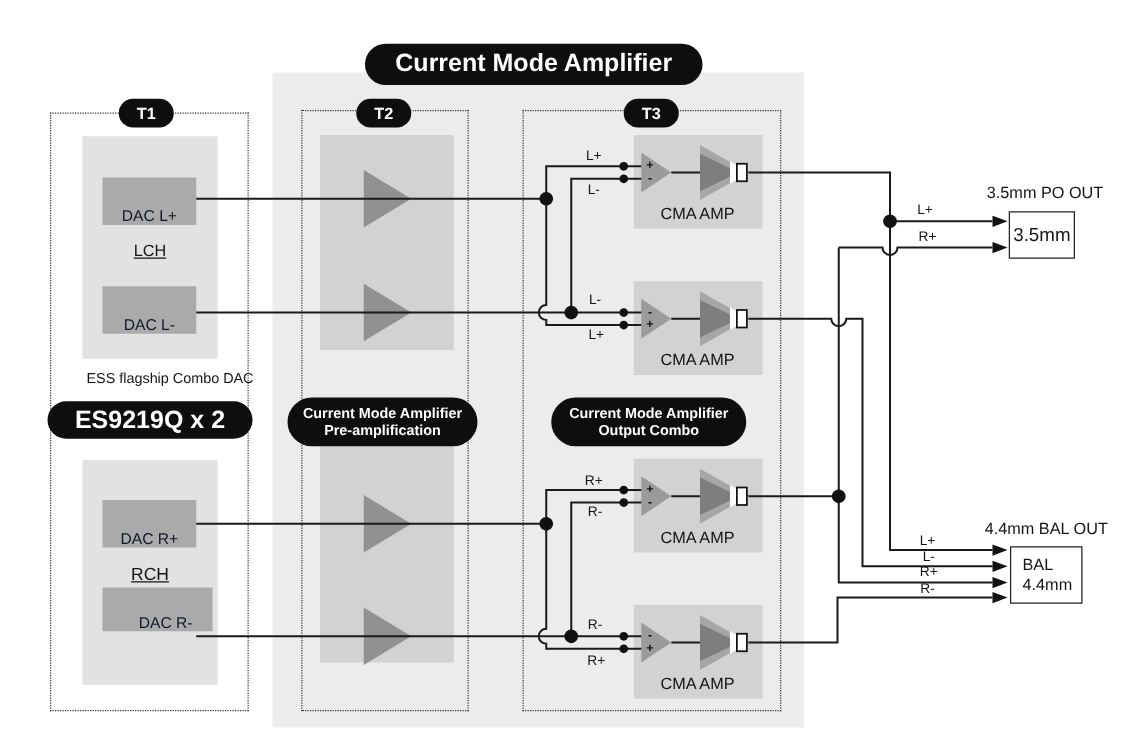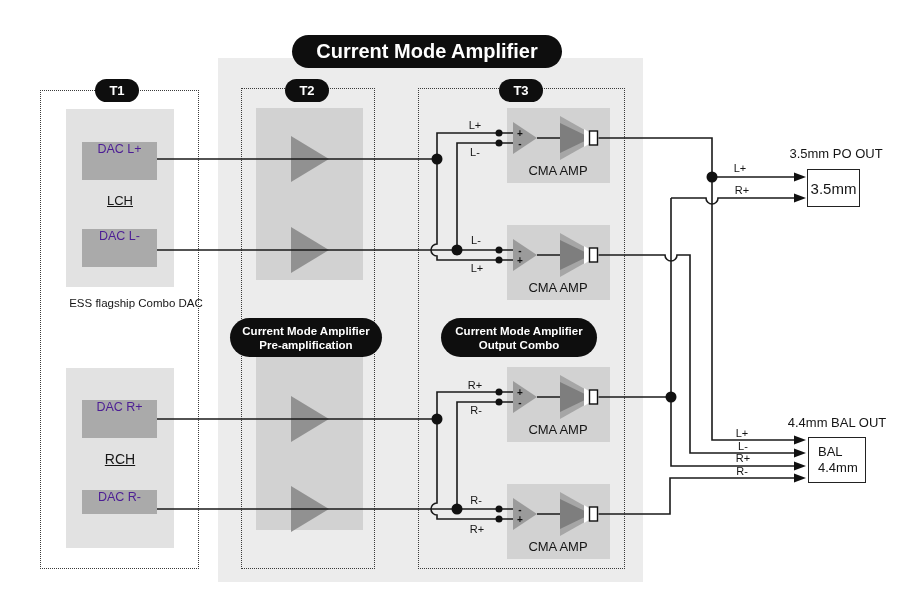--- a/index.html
+++ b/index.html
@@ -3,22 +3,22 @@
 <meta charset="utf-8">
 <style>
   html,body{margin:0;padding:0;background:#ffffff;}
   .canvas{position:relative;width:900px;height:600px;background:#ffffff;overflow:hidden;
           font-family:"Liberation Sans","DejaVu Sans",sans-serif;color:#151515;}
   .abs{position:absolute;}
   .strip{background:#ececec;}
   .dashedbox{border:1.6px dotted #3a3a3a;}
   .panel{background:#d2d2d2;}
   .dacpanel{background:#e2e2e2;}
-  .chip{background:#aaaaaa;display:flex;align-items:flex-start;justify-content:center;
-        font-size:12.5px;color:#4c1d95;}
+  .chip{background:#aaaaaa;display:flex;align-items:flex-end;justify-content:center;
+        font-size:12.5px;color:#0f172a;}
   .pill{background:#0e0e0e;color:#ffffff;border-radius:999px;display:flex;
         flex-direction:column;align-items:center;justify-content:center;
         text-align:center;font-weight:bold;}
   .lbl{position:absolute;transform:translateX(-50%);white-space:nowrap;}
   .wlbl{position:absolute;transform:translateX(-50%);white-space:nowrap;font-size:11px;}
   .pol{position:absolute;transform:translate(-50%,-50%);font-size:10px;font-weight:bold;color:#111;}
   .outbox{background:#ffffff;border:1.5px solid #222;box-sizing:border-box;}
   svg{position:absolute;left:0;top:0;}
 </style>
 </head>
@@ -36,21 +36,21 @@
   <div class="abs dacpanel" style="left:66px;top:368px;width:108px;height:180px;"></div>
   <div class="abs chip" style="left:82px;top:142px;width:75px;height:38px;">
       <span>DAC L+</span>
     </div>
   <div class="abs chip" style="left:82px;top:229px;width:75px;height:38px;">
       <span>DAC L-</span>
     </div>
   <div class="abs chip" style="left:82px;top:400px;width:75px;height:38px;">
       <span>DAC R+</span>
     </div>
-  <div class="abs chip" style="left:82px;top:490px;width:75px;height:24px;">
+  <div class="abs chip" style="left:82px;top:470px;width:75px;height:35px;padding-left:13px;">
       <span>DAC R-</span>
     </div>
 
   <div class="abs panel" style="left:256px;top:108px;width:107px;height:172px;"></div>
   <div class="abs panel" style="left:256px;top:357px;width:107px;height:173px;"></div>
 
   <div class="abs panel" style="left:507px;top:108px;width:103px;height:75px;"></div>
   <div class="abs panel" style="left:507px;top:225px;width:103px;height:75px;"></div>
   <div class="abs panel" style="left:507px;top:367px;width:103px;height:75px;"></div>
   <div class="abs panel" style="left:507px;top:484px;width:103px;height:75px;"></div>
@@ -159,20 +159,23 @@
   </div>
   <div class="abs pill" style="left:95px;top:79px;width:44px;height:23px;font-size:13px;">
     <span>T1</span>
   </div>
   <div class="abs pill" style="left:285px;top:79px;width:44px;height:23px;font-size:13px;">
     <span>T2</span>
   </div>
   <div class="abs pill" style="left:499px;top:79px;width:44px;height:23px;font-size:13px;">
     <span>T3</span>
   </div>
+  <div class="abs pill" style="left:38px;top:321px;width:164px;height:30px;font-size:20px;font-weight:600;">
+    <span>ES9219Q x 2</span>
+  </div>
   <div class="abs pill" style="left:230px;top:318px;width:152px;height:39px;font-size:11.5px;line-height:14px;">
     <span>Current Mode Amplifier</span>
     <span>Pre-amplification</span>
   </div>
   <div class="abs pill" style="left:441px;top:318px;width:156px;height:39px;font-size:11.5px;line-height:14px;">
     <span>Current Mode Amplifier</span>
     <span>Output Combo</span>
   </div>
 
   <div class="lbl" style="left:120px;top:193px;font-size:13px;text-decoration:underline;">LCH</div>

